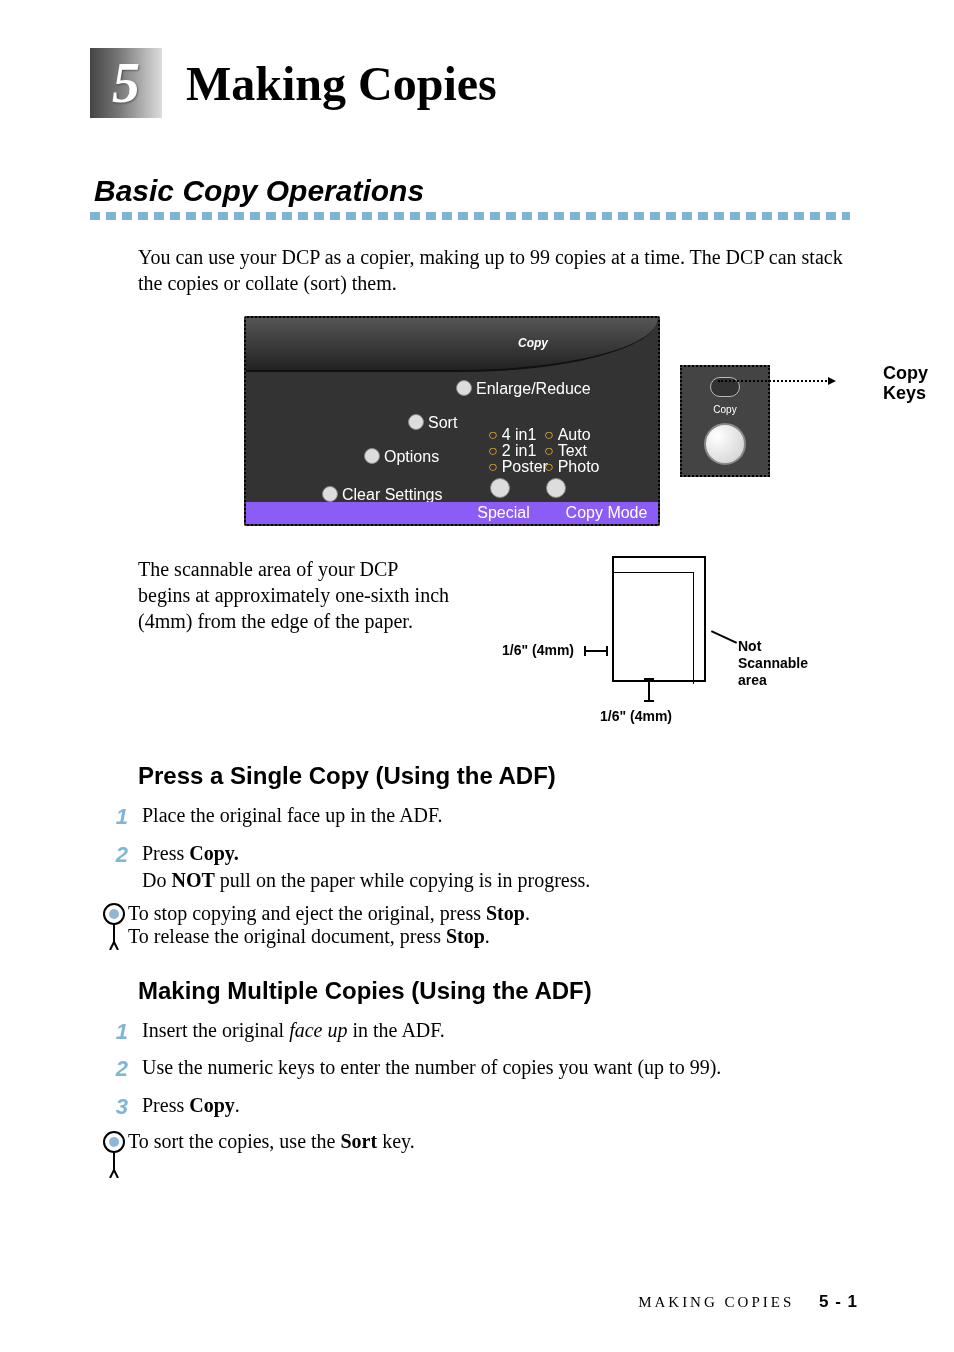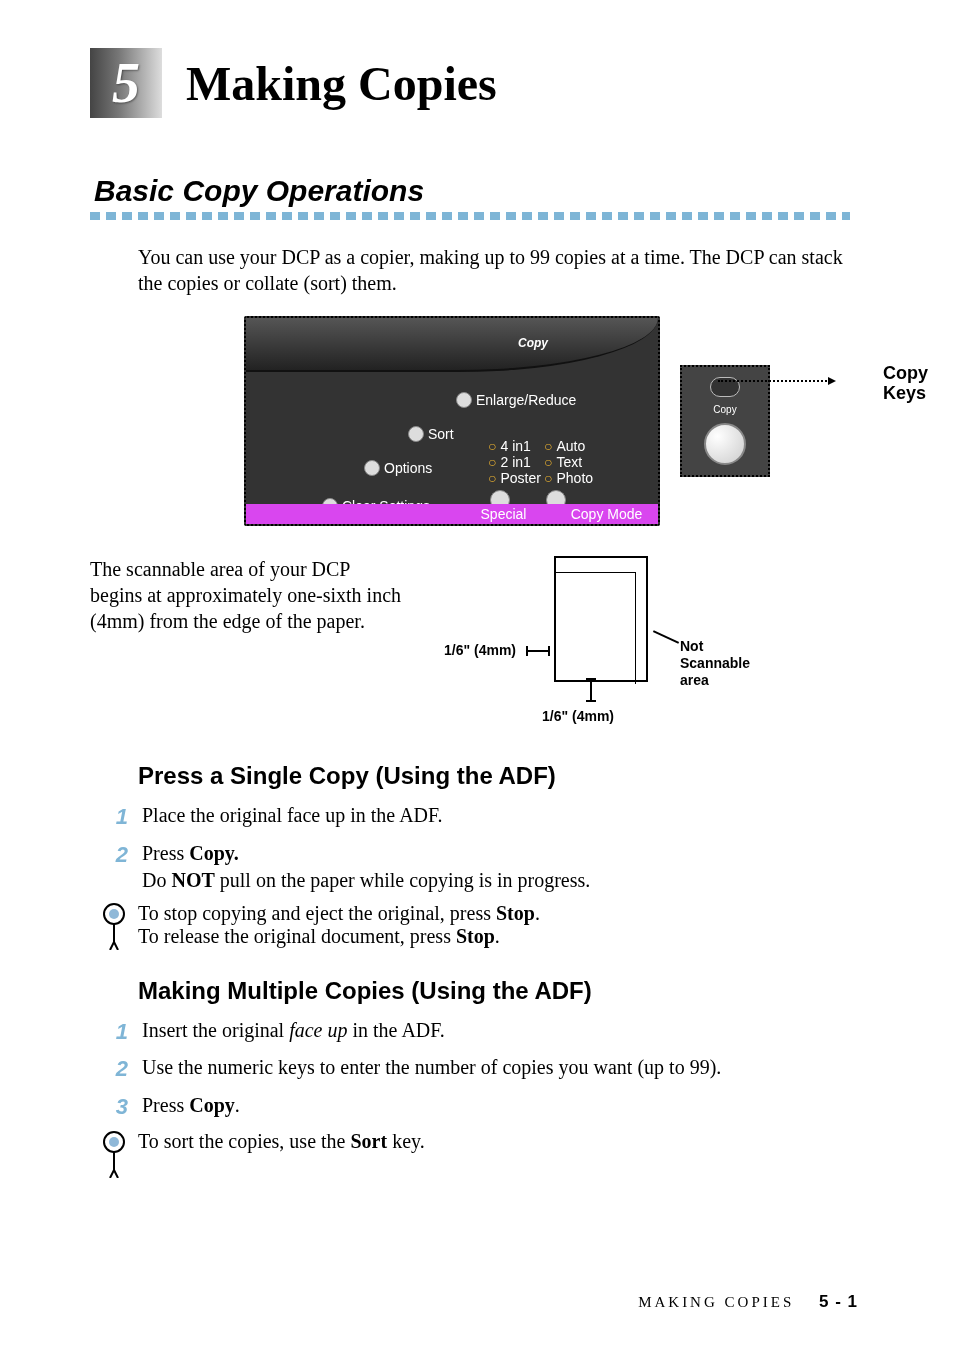--- a/index.html
+++ b/index.html
@@ -93,40 +93,39 @@
       color: #fff;
       font-style: italic;
       font-weight: bold;
       font-family: Arial, sans-serif;
       font-size: 12px;
     }
     .btn-label {
       position: absolute;
       color: #fff;
       font-family: Arial, sans-serif;
-      font-size: 14px;
+      font-size: 16px;
       display: flex;
       gap: 4px;
-      margin-top: 12px;
     }
     .btn-circ {
       width: 16px; height: 16px;
       border-radius: 50%;
       background: #ddd;
       border: 1px solid #888;
     }
     .panel-foot {
       position: absolute;
       bottom: 0; left: 0;
       width: 100%;
       display: flex;
       color: #fff;
       font-family: Arial, sans-serif;
-      font-size: 14px;
-      background: #d946ef;
+      font-size: 16px;
+      background: #8b5cf6;
     }
     .panel-foot div { flex: 1; text-align: center; padding: 2px 0; }
     .copy-button-box {
       border: 2px dotted #000;
       width: 90px;
       height: 112px;
       position: relative;
       display: flex;
       flex-direction: column;
       align-items: center;
@@ -163,21 +162,22 @@
       border-bottom: 4px solid transparent;
     }
     .copy-keys-label {
       font-family: Arial, sans-serif;
       font-weight: bold;
       font-size: 18px;
       line-height: 1.1;
     }
     .scan-block {
       display: flex;
-      gap: 30px;
+      gap: 40px;
+      margin-left: 48px;
       margin-bottom: 26px;
       align-items: flex-start;
     }
     .scan-text {
       font-size: 20px;
       line-height: 1.3;
       width: 312px;
     }
     .scan-diagram {
       width: 344px;
@@ -274,21 +274,20 @@
       padding: 4px 12px;
       font-family: "Courier New", monospace;
       font-size: 18px;
       letter-spacing: 3px;
       color: #6f6f6f;
       line-height: 1.25;
     }
     .lcd-row { display: flex; justify-content: space-between; white-space: pre; }
     .note-block {
       display: flex;
-      gap: 10px;
       margin-left: 10px;
       margin-bottom: 22px;
       align-items: flex-start;
       font-size: 20px;
     }
     .note-icon {
       width: 28px;
       flex-shrink: 0;
     }
     .note-icon svg { width: 28px; height: 48px; }

